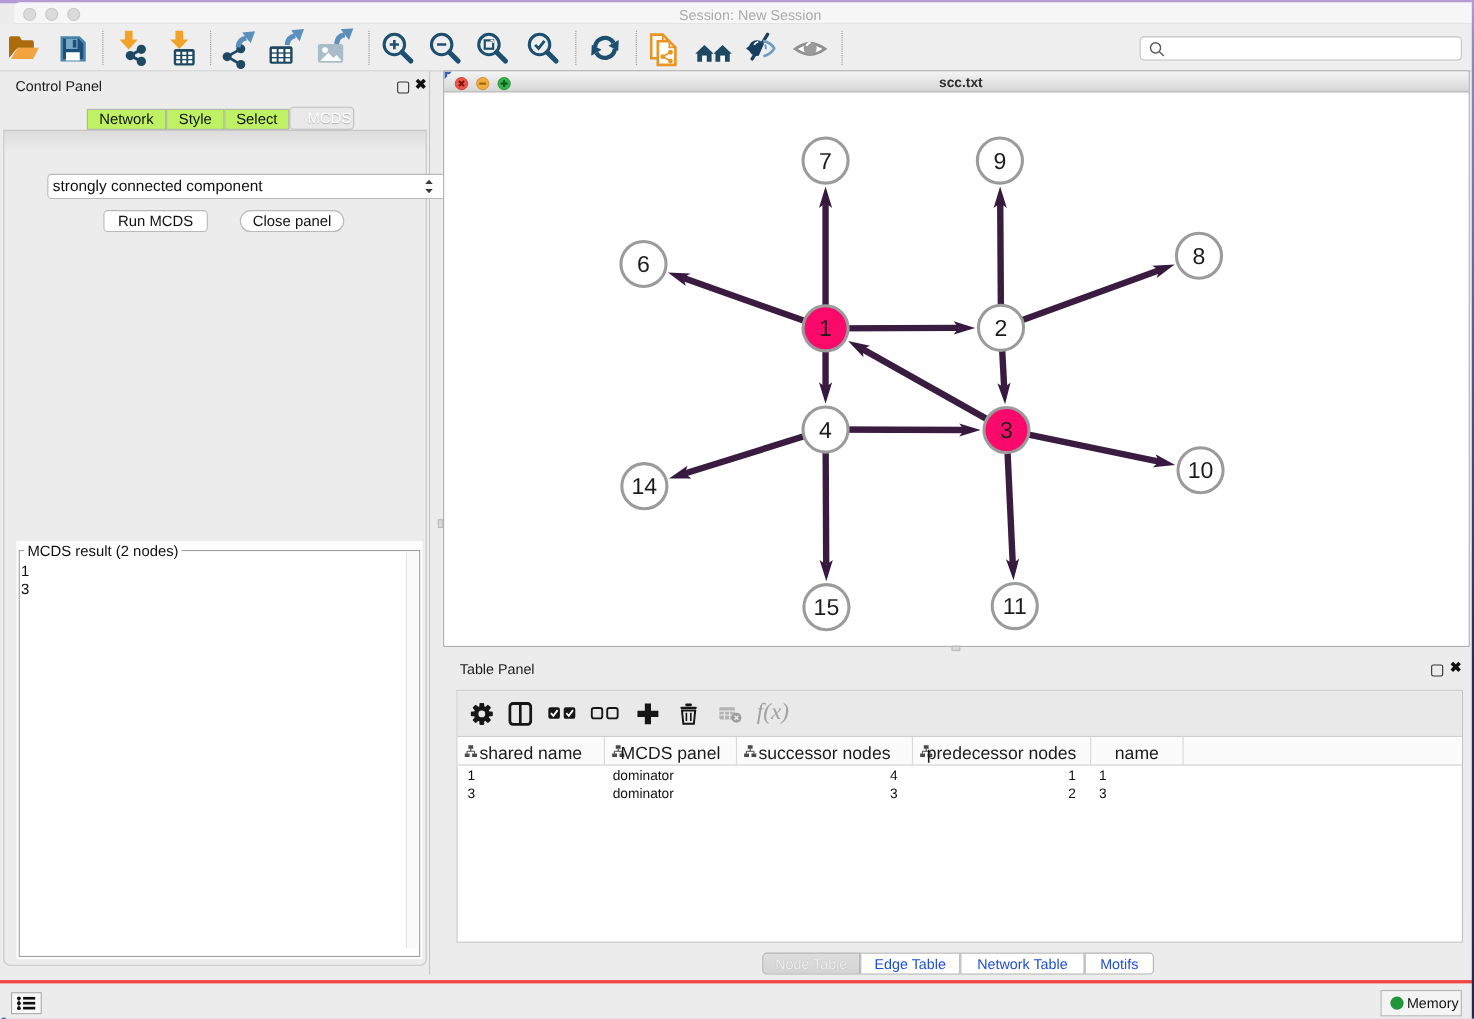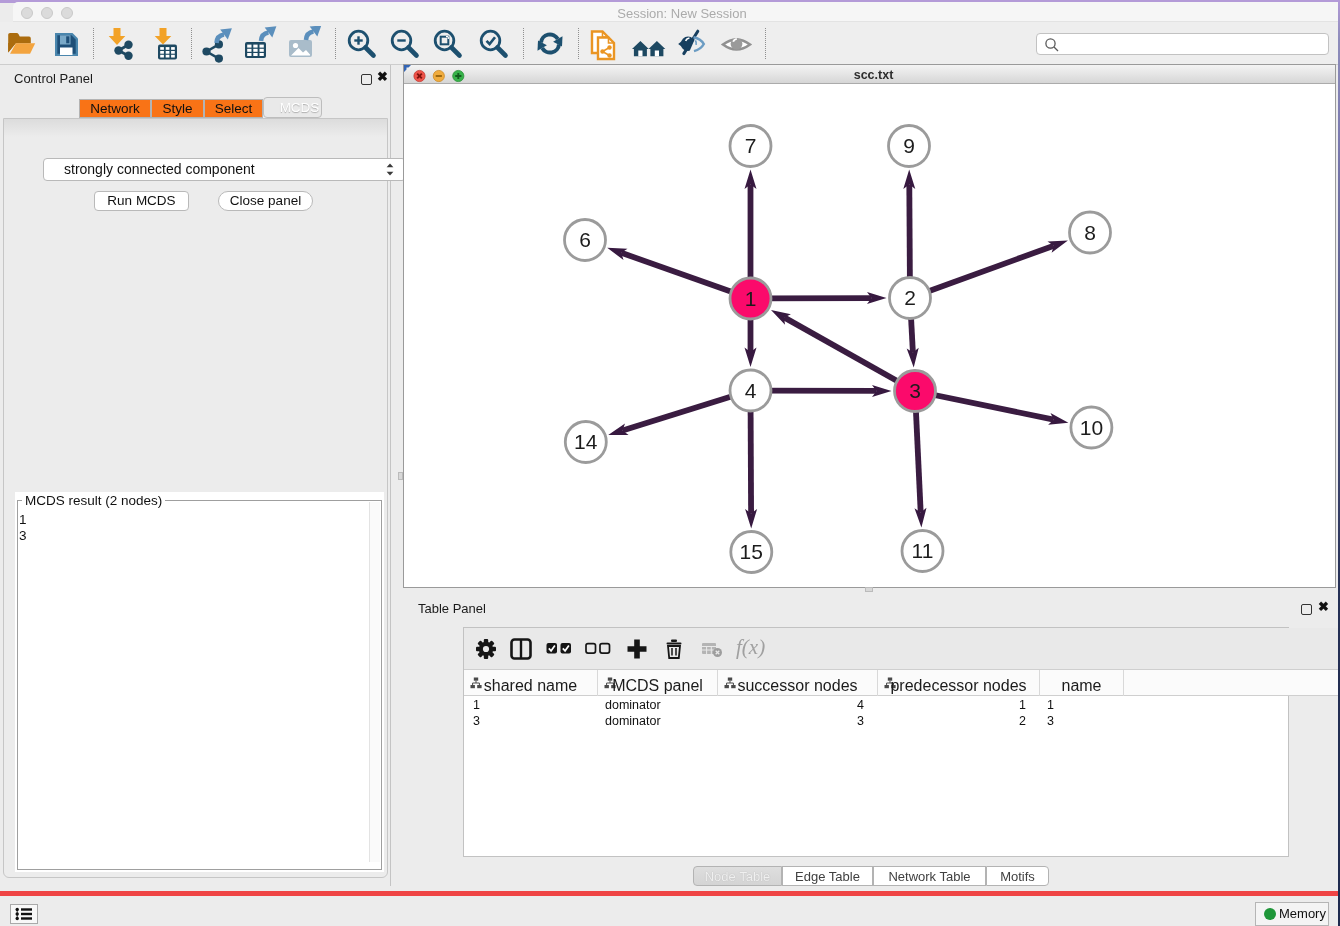--- a/index.html
+++ b/index.html
@@ -17,51 +17,51 @@
 .toolbar { position:absolute; left:0; top:22px; width:1338px; height:43px; background:#eeeeee; border-bottom:1px solid #cdcdcd; }
 .tsep { position:absolute; top:6px; height:31px; width:0; border-left:1px dotted #8f8f8f; }
 .ticon { position:absolute; top:0; }
 
 
 .cpanel { position:absolute; left:0; top:65px; width:391px; height:821px; background:#ececec; border-right:1px solid #c4c4c4;}
 .cp-title { position:absolute; left:14px; top:6px; font-size:13px; color:#1b1b1b; }
 .floatbtn { position:absolute; top:9px; width:11px; height:11px; border:1.5px solid #333; border-radius:2px; background:transparent; }
 .closex { position:absolute; top:4px; font-size:13px; font-weight:bold; color:#111; }
 .tabrow { position:absolute; top:32px; height:21px; font-size:13.5px; }
-.tab { position:absolute; top:2px; height:19px; background:#f97316; border:1px solid #b3b3b3; color:#111; text-align:center; line-height:18px; }
+.tab { position:absolute; top:2px; height:19px; background:#bef264; border:1px solid #b3b3b3; color:#111; text-align:center; line-height:18px; }
 .tabsel { position:absolute; top:0; height:21px; background:#e9e9e9; border:1px solid #bdbdbd; border-radius:4px; color:#ffffff; text-shadow:0 1px 1px #adadad; text-align:center; line-height:20px; }
 .cp-content { position:absolute; left:3px; top:53px; width:385px; height:760px; background:linear-gradient(#dcdcdc, #ececec 18px); border:1px solid #c6c6c6; border-radius:0 0 6px 6px; }
 .opt-label { position:absolute; left:0; top:72px; width:100%; text-align:center; font-size:14px; color:#1b1b1b; }
-.combo { position:absolute; left:43px; top:93px; width:363px; height:23px; background:#fff; border:1px solid #b9b9b9; border-radius:4px; font-size:14px; color:#111; line-height:21px; padding-left:20px; }
+.combo { position:absolute; left:43px; top:93px; width:363px; height:23px; background:#fff; border:1px solid #b9b9b9; border-radius:4px; font-size:14px; color:#111; line-height:21px; padding-left:4px; }
 .btn { position:absolute; top:126px; height:20px; background:#fff; border:1px solid #b9b9b9; border-radius:4px; font-size:13.5px; color:#111; text-align:center; line-height:18px; }
 .fieldset { position:absolute; left:15px; top:427px; width:369px; height:380px; background:#fff; }
 .fs-border { position:absolute; left:2px; top:8px; right:2px; bottom:2px; border:1px solid #9f9f9f; }
 .fs-legend { position:absolute; left:7px; top:1px; background:#fff; font-size:13.5px; color:#111; padding:0 3px; }
 .fs-inner { position:absolute; left:4px; top:20px; font-size:13.5px; color:#111; line-height:16px; }
 .fs-scroll { position:absolute; right:4px; top:10px; width:11px; height:360px; background:#fafafa; border-left:1px solid #e3e3e3; }
 
 
 .netframe { position:absolute; left:403px; top:64px; width:933px; height:524px; background:#fff; border:1px solid #9a9a9a; }
 .net-titlebar { position:absolute; left:0; top:0; width:931px; height:19px; background:linear-gradient(#f4f4f4,#d6d6d6); border-bottom:1px solid #ababab; }
 .net-title { position:absolute; width:100%; top:3px; text-align:center; font-size:12.5px; font-weight:bold; color:#2e2e2e; }
 .net-canvas { position:absolute; left:0; top:20px; width:931px; height:502px; background:#fff; }
 
 
 .tpanel { position:absolute; left:403px; top:592px; width:933px; height:294px; background:#ececec; }
-.tp-box { position:absolute; left:12px; top:35px; width:826px; height:230px; background:#fff; border:1px solid #c2c2c2;margin-left:48px; }
+.tp-box { position:absolute; left:12px; top:35px; width:915px; height:230px; background:#fff; border:1px solid #c2c2c2; }
 .tp-toolbar { position:absolute; left:0; top:0; width:913px; height:42px; background:#e9e9e9; border-bottom:1px solid #cfcfcf; }
 .thead { position:absolute; left:0; top:42px; width:913px; height:26px; background:#fbfbfb; border-bottom:1px solid #cfcfcf; font-size:16px; color:#1b1b1b; }
 .thcell { position:absolute; top:0; height:26px; border-right:1px solid #d9d9d9; }
 .thlabel { position:absolute; width:100%; top:7px; text-align:center; }
 .trow { position:absolute; font-size:12.5px; color:#111; height:16px; }
 .btabs { position:absolute; top:273px; left:0; width:100%; height:21px; font-size:13px; }
-.btab { position:absolute; top:1px; height:20px; background:#fff; border:1px solid #b3b3b3; color:#404040; text-align:center; line-height:19px; }
-
-
-.statusbar { position:absolute; left:0; top:891px; width:1340px; height:35px; background:#ececec; border-top:5px solid #ef4444; }
+.btab { position:absolute; top:1px; height:20px; background:#fff; border:1px solid #b3b3b3; color:#1d4ed8; text-align:center; line-height:19px; }
+
+
+.statusbar { position:absolute; left:0; top:891px; width:1340px; height:35px; background:#ececec; border-top:3px solid #ef4444; }
 .memorybtn { position:absolute; right:11px; top:6px; width:74px; height:24px; background:#f4f4f4; border:1px solid #b5b5b5; font-size:13px; color:#111; }
 .listbtn { position:absolute; left:10px; top:8px; width:28px; height:20px; background:#f8f8f8; border:1px solid #a9a9a9; }
 
 .rightedge { position:absolute; right:0; top:0; width:2px; height:926px; background:linear-gradient(#b49bd8 0px, #8d8cba 40px, #7b7ab0 140px, #4a4f7d 380px, #253055 600px, #1e2a4e 926px); }
 </style>
 </head>
 <body>
 <div class="app">
 <div class="abs" style="left:0;top:0;width:1340px;height:3px;background:#b49bd8;"></div>
 

